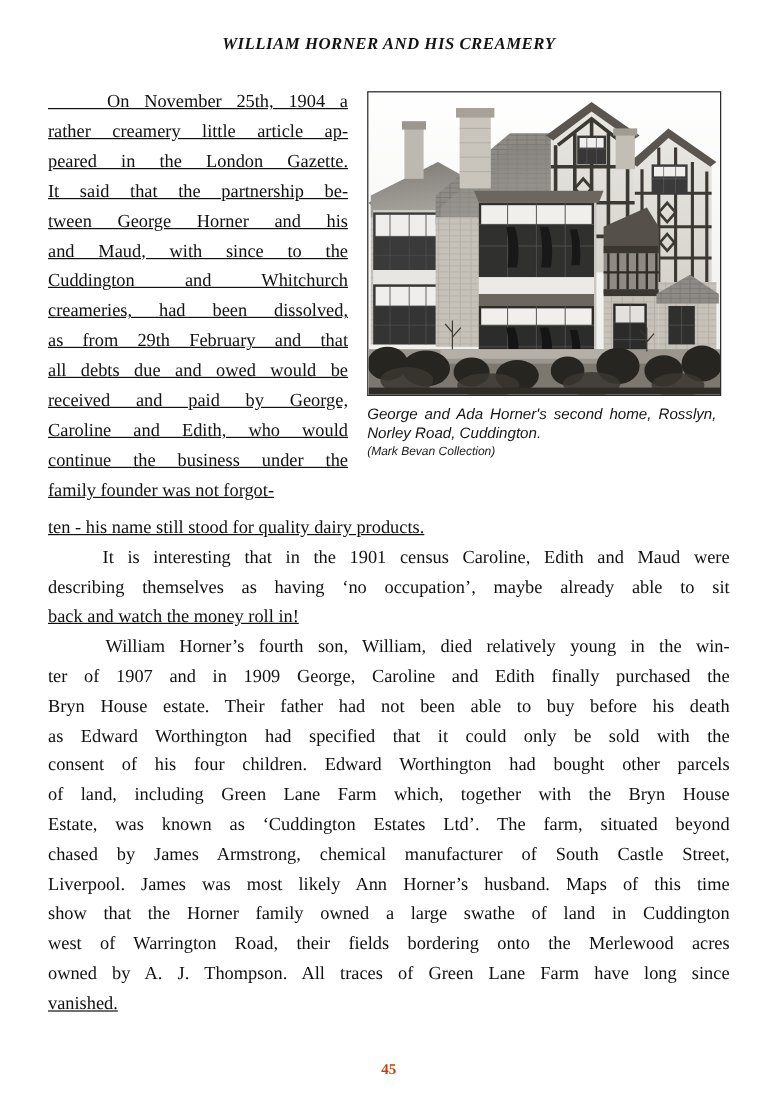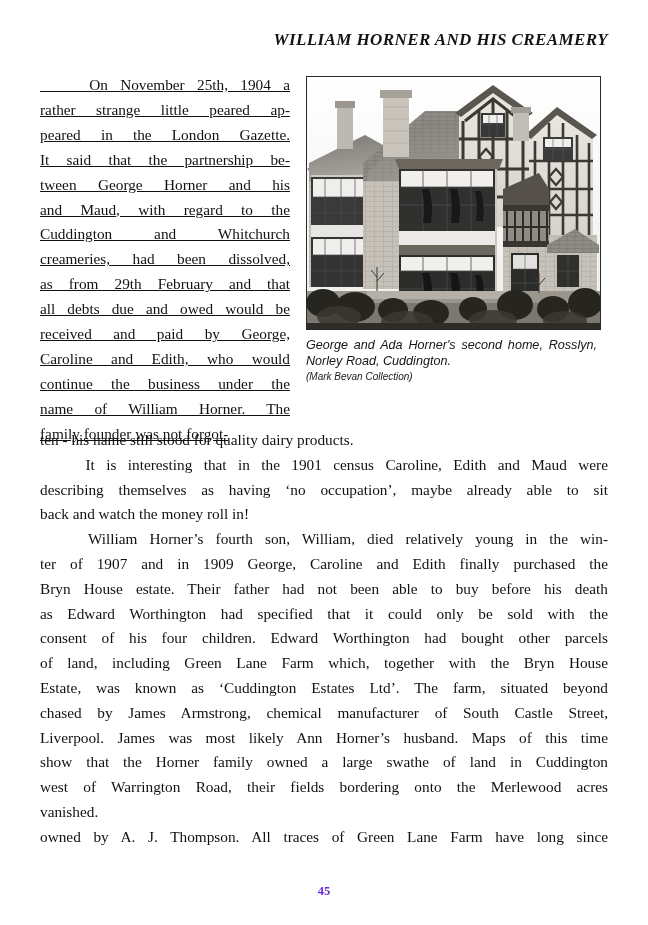--- a/index.html
+++ b/index.html
@@ -23,25 +23,25 @@
     width: 648px;
     height: 925px;
   }
 
   
   .running-head {
     position: absolute;
     left: 40px;
     top: 30px;
     width: 568px;
-    text-align: right;
+    text-align: center;
     font-family: "Liberation Serif", "DejaVu Serif", serif;
     font-style: italic;
     font-weight: 700;
-    font-size: 17px;
+    font-size: 14px;
     letter-spacing: 0.4px;
     color: #141414;
     white-space: nowrap;
   }
 
   
   .figure {
     position: absolute;
     left: 306px;
     top: 76px;
@@ -118,33 +118,34 @@
     color: #111111;
   }
   .body-full .ln {
     display: block;
     white-space: nowrap;
     text-align: justify;
     text-align-last: justify;
   }
   .body-full .ln.last {
     text-align-last: left;
+    text-decoration: underline;
   }
 
   
   .folio {
     position: absolute;
     left: 0;
     top: 884px;
     width: 648px;
     text-align: center;
     font-family: "Liberation Serif", "DejaVu Serif", serif;
     font-weight: 700;
     font-size: 12.5px;
-    color: #6d28d9;
+    color: #c2410c;
   }
 </style>
 </head>
 <body>
 
 <div class="page">
 
   <div class="running-head">WILLIAM HORNER AND HIS CREAMERY</div>
 
   <div class="figure">
@@ -339,33 +340,32 @@
 
     <div class="caption">
       <span>George and Ada Horner's second home,</span>
       <span>Rosslyn, Norley Road, Cuddington.</span>
     </div>
     <div class="credit">(Mark Bevan Collection)</div>
   </div>
 
   <div class="col-narrow">
     <span class="ln">&nbsp;&nbsp;&nbsp;&nbsp;On November 25th, 1904 a</span>
-    <span class="ln">rather strange little peared ap-</span>
+    <span class="ln">rather creamery little article ap-</span>
     <span class="ln">peared in the London Gazette.</span>
     <span class="ln">It said that the partnership be-</span>
     <span class="ln">tween George Horner and his</span>
-    <span class="ln">and Maud, with regard to the</span>
+    <span class="ln">and Maud, with since to the</span>
     <span class="ln">Cuddington and Whitchurch</span>
     <span class="ln">creameries, had been dissolved,</span>
     <span class="ln">as from 29th February and that</span>
     <span class="ln">all debts due and owed would be</span>
     <span class="ln">received and paid by George,</span>
     <span class="ln">Caroline and Edith, who would</span>
     <span class="ln">continue the business under the</span>
-    <span class="ln">name of William Horner. The</span>
     <span class="ln last">family founder was not forgot-</span>
   </div>
 
   <div class="body-full">
 
     <div>
       <span class="ln last">ten - his name still stood for quality dairy products.</span>
     </div>
 
     <div>
@@ -379,22 +379,22 @@
       <span class="ln">ter of 1907 and in 1909 George, Caroline and Edith finally purchased the</span>
       <span class="ln">Bryn House estate. Their father had not been able to buy before his death</span>
       <span class="ln">as Edward Worthington had specified that it could only be sold with the</span>
       <span class="ln">consent of his four children. Edward Worthington had bought other parcels</span>
       <span class="ln">of land, including Green Lane Farm which, together with the Bryn House</span>
       <span class="ln">Estate, was known as ‘Cuddington Estates Ltd’. The farm, situated beyond</span>
       <span class="ln">chased by James Armstrong, chemical manufacturer of South Castle Street,</span>
       <span class="ln">Liverpool. James was most likely Ann Horner’s husband. Maps of this time</span>
       <span class="ln">show that the Horner family owned a large swathe of land in Cuddington</span>
       <span class="ln">west of Warrington Road, their fields bordering onto the Merlewood acres</span>
+      <span class="ln">owned by A. J. Thompson. All traces of Green Lane Farm have long since</span>
       <span class="ln last">vanished.</span>
-      <span class="ln">owned by A. J. Thompson. All traces of Green Lane Farm have long since</span>
     </div>
 
 
   </div>
 
   <div class="folio">45</div>
 
 </div>
 
 </body></html>

